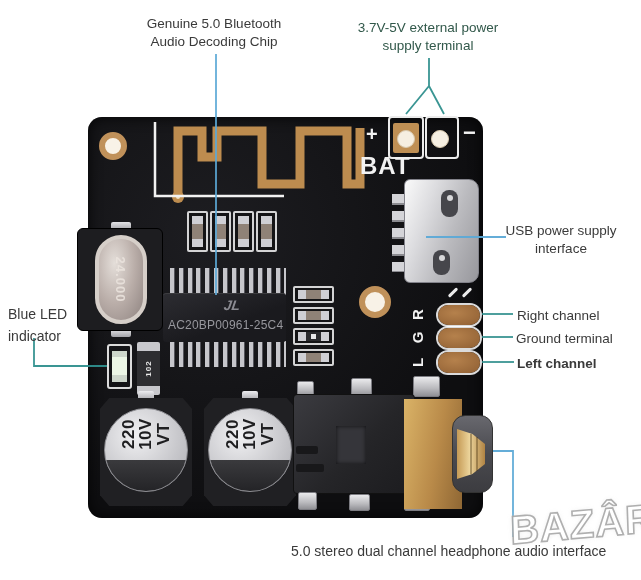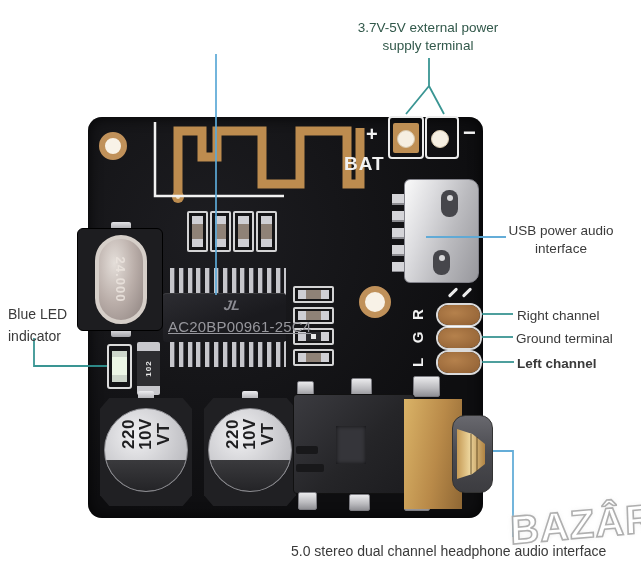--- a/index.html
+++ b/index.html
@@ -34,21 +34,21 @@
   
   .ch-pad{border-radius:10px;background:radial-gradient(ellipse at 40% 40%, #b5814c, #8f5f33);
           box-shadow:0 0 0 2px rgba(255,255,255,.85);z-index:3;}
   .slash{background:#ececec;border-radius:2px;transform:rotate(-45deg);z-index:3;}
   .rot-letter{width:18px;text-align:center;font-size:15px;transform:rotate(-90deg);}
   
   .pins-h{background:repeating-linear-gradient(to right,#c6c6cb 0px,#c6c6cb 4px,#55555c 4px,#55555c 5px,transparent 5px,transparent 8.8px);z-index:3;}
   .chip-body{background:linear-gradient(160deg,#2c2c31,#1a1a1e 60%);border-radius:3px;z-index:3;
              border-top:1px solid rgba(255,255,255,.14);box-sizing:border-box;}
   .chip-logo{font-style:italic;font-weight:900;font-size:14px;color:#8b8b92;transform:skewX(-8deg);z-index:4;}
-  .chip-part{font-size:15px;color:#97979d;text-align:left;letter-spacing:.2px;z-index:4;white-space:nowrap;text-decoration:underline;}
+  .chip-part{font-size:12px;color:#97979d;text-align:left;letter-spacing:.2px;z-index:4;white-space:nowrap;}
   
   .smd-out{border:2px solid rgba(255,255,255,.82);border-radius:2px;background:#141416;z-index:3;box-sizing:border-box;}
   .smd-v{margin:3px auto 0;width:11px;height:31px;
          background:linear-gradient(to bottom,#cfcfd4 0 8px,#8f8277 8px 23px,#cfcfd4 23px 31px);}
   .smd-h{margin:2px auto 0;width:31px;height:9px;
          background:linear-gradient(to right,#cfcfd4 0 8px,#8f8277 8px 23px,#cfcfd4 23px 31px);}
   .smd-h.ic{background:linear-gradient(to right,#cfcfd4 0 8px,#2a2a2d 8px 23px,#cfcfd4 23px 31px);position:relative;}
   .smd-h.ic::after{content:"";position:absolute;left:13px;top:2px;width:5px;height:5px;background:#e8e8e8;}
   
   .xtal-base{background:#1d1d20;border:1px solid #000;border-radius:6px;z-index:3;box-sizing:border-box;}
@@ -118,21 +118,21 @@
     </g>
   </svg>
 
   <div class="abs pad-outline" style="left:388px;top:116px;width:36px;height:43px;"></div>
   <div class="abs pad-outline" style="left:425px;top:116px;width:34px;height:43px;"></div>
   <div class="abs pad-gold" style="left:393px;top:123px;width:26px;height:30px;"></div>
   <div class="abs pad-hole" style="left:397px;top:130px;width:18px;height:18px;"></div>
   <div class="abs pad-hole" style="left:431px;top:130px;width:18px;height:18px;"></div>
   <div class="abs silk" style="left:366px;top:124px;font-size:20px;">+</div>
   <div class="abs silk" style="left:463px;top:122px;font-size:22px;">−</div>
-  <div class="abs silk" style="left:344px;top:154px;font-size:19px;letter-spacing:1px;">BAT</div>
+  <div class="abs silk" style="left:360px;top:154px;font-size:24px;letter-spacing:1px;">BAT</div>
 
   <div class="abs usb-pins" style="left:392px;top:194px;width:13px;height:78px;"></div>
   <div class="abs usb-shell" style="left:404px;top:179px;width:75px;height:104px;"></div>
   <div class="abs usb-slot" style="left:441px;top:190px;width:17px;height:27px;"></div>
   <div class="abs usb-slot-pin" style="left:447px;top:195px;width:6px;height:6px;"></div>
   <div class="abs usb-slot" style="left:433px;top:250px;width:17px;height:25px;"></div>
   <div class="abs usb-slot-pin" style="left:439px;top:255px;width:6px;height:6px;"></div>
 
   <div class="abs silk rot-letter" style="left:408px;top:307px;">R</div>
   <div class="abs silk rot-letter" style="left:408px;top:330px;">G</div>
@@ -239,22 +239,23 @@
     </g>
     <g fill="none" stroke-width="1.8" opacity=".95" stroke="#2f8f8d">
       <path d="M429,58 V86 M429,86 L406,114 M429,86 L444,114"></path>
       <path d="M482,314 H513"></path>
       <path d="M482,337 H513"></path>
       <path d="M482,362 H514"></path>
       <path d="M34,338 V366 H107"></path>
     </g>
   </svg>
 
+  <div class="abs lbl center" style="left:139px;top:15px;width:150px;">Genuine 5.0 Bluetooth Audio Decoding Chip</div>
   <div class="abs lbl center lbl-power" style="left:350px;top:19px;width:156px;">3.7V-5V external power supply terminal</div>
-  <div class="abs lbl center" style="left:503px;top:222px;width:116px;">USB power audio interface</div>
+  <div class="abs lbl center" style="left:503px;top:222px;width:116px;">USB power supply interface</div>
   <div class="abs lbl nowrap" style="left:517px;top:307px;">Right channel</div>
   <div class="abs lbl nowrap" style="left:516px;top:330px;">Ground terminal</div>
   <div class="abs lbl nowrap" style="left:517px;top:355px;font-weight:bold;">Left channel</div>
   <div class="abs lbl lbl-led" style="left:8px;top:304px;width:95px;">Blue LED indicator</div>
   <div class="abs lbl nowrap lbl-bottom" style="left:291px;top:542px;">5.0 stereo dual channel headphone audio interface</div>
 
   <div class="abs wm-logo">BAZÂR</div>
 
 </div>
 

